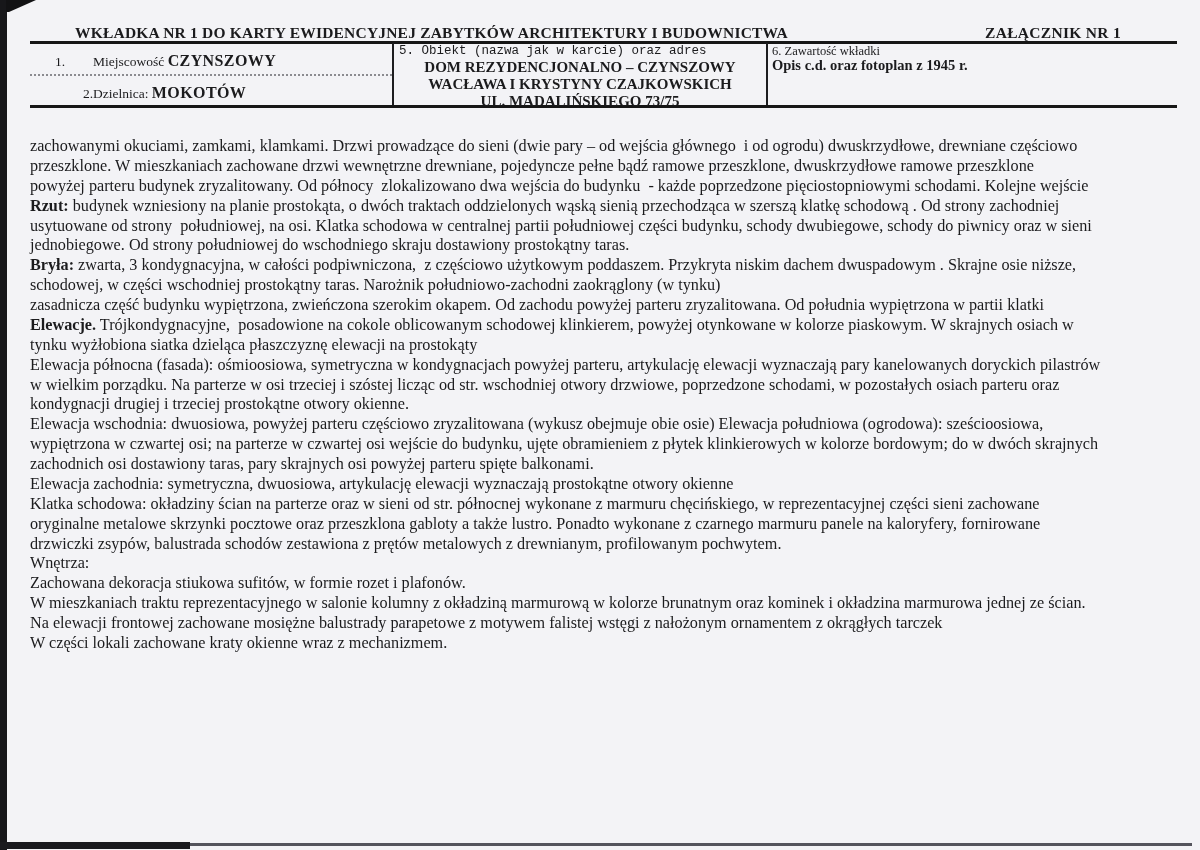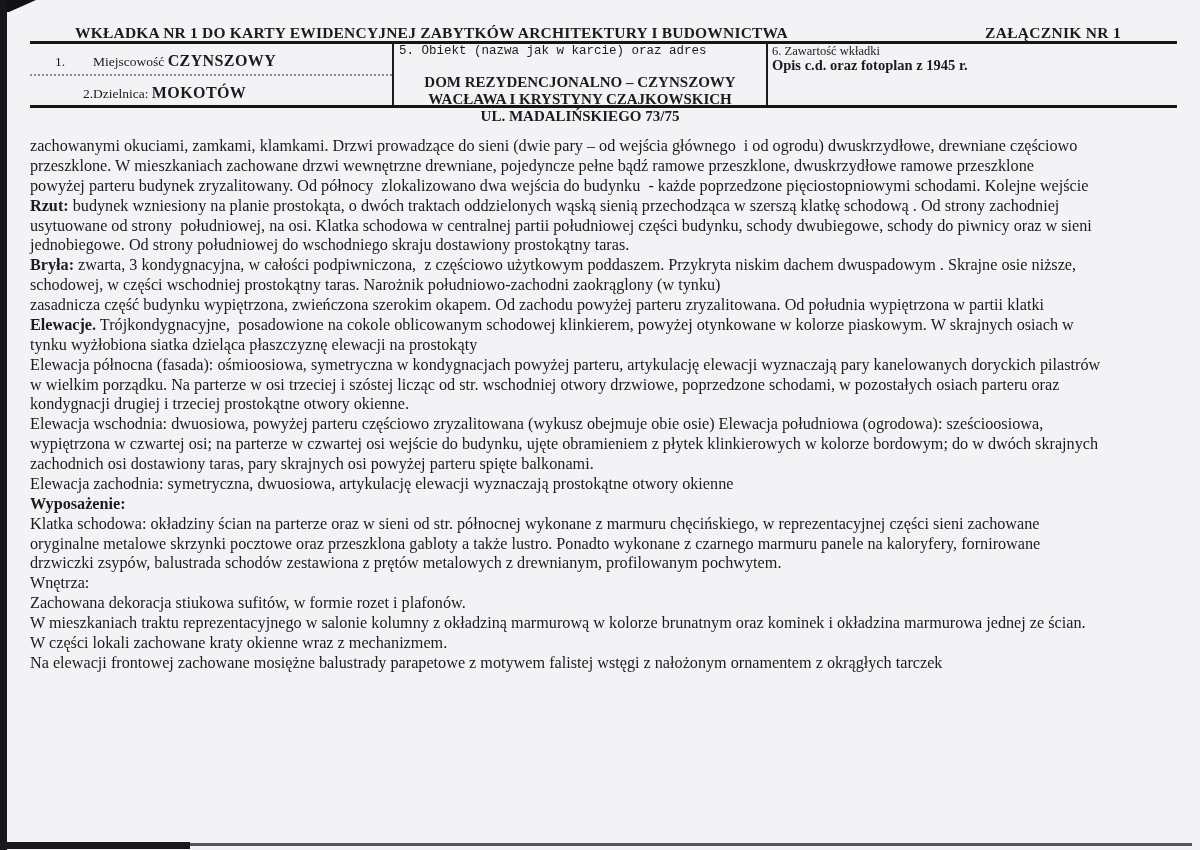--- a/index.html
+++ b/index.html
@@ -31,21 +31,21 @@
   .frow .num{display:inline-block;width:38px;font-size:13.5px;}
   .frow .lbl{font-size:13.5px;}
   .frow .val{font-weight:bold;font-size:16px;letter-spacing:.4px;}
   .frow.r1{left:55px;top:52px;}
   .frow.r2{left:55px;top:84px;text-align:right;}
 
   .cell-label{position:absolute;font-size:12.5px;white-space:nowrap;}
   .c5-label{left:399px;top:44px;font-family:Liberation Mono, monospace;}
   .c6-label{left:772px;top:44px;}
   .c5-lines{position:absolute;left:394px;top:59px;width:372px;text-align:center;
-    font-weight:bold;font-size:15px;line-height:17px;white-space:nowrap;margin-top:15px;}
+    font-weight:bold;font-size:15px;line-height:17px;white-space:nowrap;}
   .c6-value{position:absolute;left:772px;top:57px;font-weight:bold;font-size:14.5px;white-space:nowrap;}
 
   
   .body-text{position:absolute;left:30px;top:137px;width:1150px;font-size:16.2px;line-height:19.88px;}
   .ln{white-space:pre;height:19.88px;overflow:visible;}
   .ln .b{font-weight:bold;}
 </style>
 </head>
 <body>
 
@@ -88,22 +88,21 @@
   <div class="ln"><span class="b"></span><span>zasadnicza część budynku wypiętrzona, zwieńczona szerokim okapem. Od zachodu powyżej parteru zryzalitowana. Od południa wypiętrzona w partii klatki</span></div>
   <div class="ln"><span class="b">Elewacje.</span><span> Trójkondygnacyjne,  posadowione na cokole oblicowanym schodowej klinkierem, powyżej otynkowane w kolorze piaskowym. W skrajnych osiach w</span></div>
   <div class="ln"><span class="b"></span><span>tynku wyżłobiona siatka dzieląca płaszczyznę elewacji na prostokąty</span></div>
   <div class="ln"><span class="b"></span><span>Elewacja północna (fasada): ośmioosiowa, symetryczna w kondygnacjach powyżej parteru, artykulację elewacji wyznaczają pary kanelowanych doryckich pilastrów</span></div>
   <div class="ln"><span class="b"></span><span>w wielkim porządku. Na parterze w osi trzeciej i szóstej licząc od str. wschodniej otwory drzwiowe, poprzedzone schodami, w pozostałych osiach parteru oraz</span></div>
   <div class="ln"><span class="b"></span><span>kondygnacji drugiej i trzeciej prostokątne otwory okienne.</span></div>
   <div class="ln"><span class="b"></span><span>Elewacja wschodnia: dwuosiowa, powyżej parteru częściowo zryzalitowana (wykusz obejmuje obie osie) Elewacja południowa (ogrodowa): sześcioosiowa,</span></div>
   <div class="ln"><span class="b"></span><span>wypiętrzona w czwartej osi; na parterze w czwartej osi wejście do budynku, ujęte obramieniem z płytek klinkierowych w kolorze bordowym; do w dwóch skrajnych</span></div>
   <div class="ln"><span class="b"></span><span>zachodnich osi dostawiony taras, pary skrajnych osi powyżej parteru spięte balkonami.</span></div>
   <div class="ln"><span class="b"></span><span>Elewacja zachodnia: symetryczna, dwuosiowa, artykulację elewacji wyznaczają prostokątne otwory okienne</span></div>
-  <div class="ln"><span class="b">Wyposażenie:</span><span></span></div>
   <div class="ln"><span class="b"></span><span>Klatka schodowa: okładziny ścian na parterze oraz w sieni od str. północnej wykonane z marmuru chęcińskiego, w reprezentacyjnej części sieni zachowane</span></div>
   <div class="ln"><span class="b"></span><span>oryginalne metalowe skrzynki pocztowe oraz przeszklona gabloty a także lustro. Ponadto wykonane z czarnego marmuru panele na kaloryfery, fornirowane</span></div>
   <div class="ln"><span class="b"></span><span>drzwiczki zsypów, balustrada schodów zestawiona z prętów metalowych z drewnianym, profilowanym pochwytem.</span></div>
   <div class="ln"><span class="b"></span><span>Wnętrza:</span></div>
   <div class="ln"><span class="b"></span><span>Zachowana dekoracja stiukowa sufitów, w formie rozet i plafonów.</span></div>
   <div class="ln"><span class="b"></span><span>W mieszkaniach traktu reprezentacyjnego w salonie kolumny z okładziną marmurową w kolorze brunatnym oraz kominek i okładzina marmurowa jednej ze ścian.</span></div>
+  <div class="ln"><span class="b"></span><span>Na elewacji frontowej zachowane mosiężne balustrady parapetowe z motywem falistej wstęgi z nałożonym ornamentem z okrągłych tarczek</span></div>
   <div class="ln"><span class="b"></span><span>W części lokali zachowane kraty okienne wraz z mechanizmem.</span></div>
-  <div class="ln"><span class="b"></span><span>Na elewacji frontowej zachowane mosiężne balustrady parapetowe z motywem falistej wstęgi z nałożonym ornamentem z okrągłych tarczek</span></div>
 </div>
 
 </body></html>

